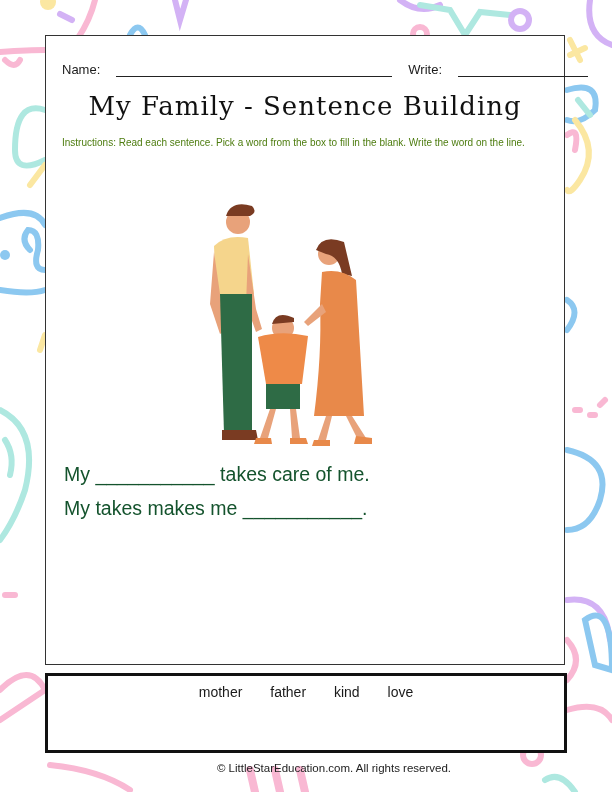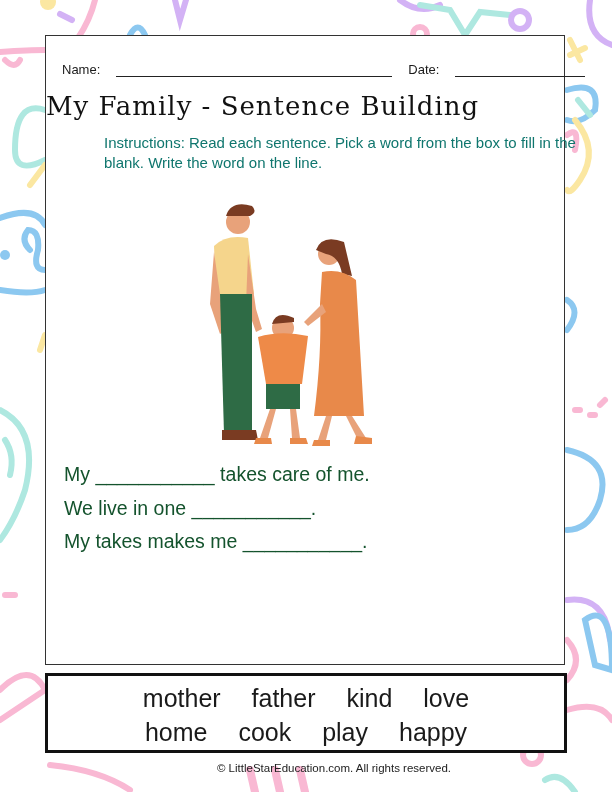--- a/index.html
+++ b/index.html
@@ -3,29 +3,29 @@
 <meta charset="utf-8">
 <style>
   html, body { margin:0; padding:0; }
   body { width:612px; height:792px; position:relative; background:#ffffff; overflow:hidden;
          font-family:"Liberation Sans", sans-serif; color:#1a1a1a; }
   .bg { position:absolute; left:0; top:0; width:612px; height:792px; }
   .sheet { position:absolute; left:45px; top:35px; width:520px; height:630px;
            background:#fff; border:1.5px solid #333; box-sizing:border-box; }
   .name-row { position:absolute; left:16px; top:26px; font-size:13px; display:flex; align-items:flex-end;gap:16px; }
   .name-row .line { display:inline-block; border-bottom:1.3px solid #222; height:14px; }
-  .title { position:absolute; left:0; width:100%; top:55px; 
+  .title { position:absolute; left:0; width:100%; top:55px; text-align:center;
            font-family:"DejaVu Serif", serif; font-size:26px; letter-spacing:1px; color:#111; }
-  .instr { position:absolute; left:16px; top:97px; width:495px; font-size:15px; line-height:20px; color:#0f766e;margin-left:42px; }
+  .instr { position:absolute; left:16px; top:97px; width:495px; font-size:10px; line-height:20px; color:#4d7c0f; }
   .illus { position:absolute; left:150px; top:158px; width:200px; height:260px; }
   .sentences { position:absolute; left:18px; top:422px; font-size:19.5px; color:#14532d; }
   .sentences div { height:33.6px; line-height:33.6px; white-space:pre; }
   .wordbox { position:absolute; left:45px; top:673px; width:522px; height:80px;
              border:3px solid #111; box-sizing:border-box; background:#fff; }
-  .wrow { position:absolute; width:100%; text-align:center; font-size:25px; color:#1a1a1a; }
+  .wrow { position:absolute; width:100%; text-align:center; font-size:14px; color:#1a1a1a; }
   .wrow span { margin:0 12px; }
   .footer { position:absolute; top:762px; left:0; width:612px; text-align:center; font-size:11.5px; color:#222;padding-left:28px; }
 </style>
 </head>
 <body>
 
 <svg class="bg" viewBox="0 0 612 792" fill="none" stroke-linecap="round" stroke-width="6">
 
   <path d="M95 0 Q90 20 78 38" stroke="#F9B8D3"></path>
   <circle cx="48" cy="2" r="8" fill="#FBE7A1" stroke="none"></circle>
@@ -68,21 +68,21 @@
   <circle cx="532" cy="755" r="9" stroke="#F9B8D3"></circle>
 
   <path d="M250 770 L255 792 M275 770 L280 792 M300 770 L305 792" stroke="#F9B8D3" stroke-width="8"></path>
   <path d="M545 780 Q560 770 575 792" stroke="#AEE8E0"></path>
 </svg>
 
 <div class="sheet">
   <div class="name-row">
     <span>Name:</span>
     <span class="line" style="width:276px;"></span>
-    <span>Date:</span>
+    <span>Write:</span>
     <span class="line" style="width:130px;"></span>
   </div>
 
   <div class="title">My Family - Sentence Building</div>
 
   <div class="instr">Instructions: Read each sentence. Pick a word from the box to fill in the blank. Write the word on the line.</div>
 
   <svg class="illus" viewBox="0 0 200 260">
 
     <circle cx="42" cy="28" r="12" fill="#E8A27A"></circle>
@@ -103,33 +103,26 @@
     <circle cx="133" cy="60" r="11" fill="#E8A27A"></circle>
     <path d="M120 56 Q126 40 148 48 L156 82 L146 80 Q143 62 130 60 Z" fill="#7A3B22"></path>
     <path d="M126 78 Q145 74 160 86 L168 222 L118 222 Q126 160 124 110 Z" fill="#E8894A"></path>
     <path d="M126 110 L108 128 L112 132 L130 118 Z" fill="#E8A27A"></path>
     <path d="M130 222 L136 222 L130 246 L122 246 Z M150 222 L156 222 L170 244 L162 246 Z" fill="#E8A27A"></path>
     <path d="M118 246 L134 246 L134 252 L116 252 Z M160 242 L176 244 L176 250 L158 250 Z" fill="#E8894A"></path>
   </svg>
 
   <div class="sentences">
     <div>My ___________ takes care of me.</div>
-    <div>We live in one ___________.</div>
     <div>My takes makes me ___________.</div>
   </div>
 </div>
 
 <div class="wordbox">
   <div class="wrow" style="top:8px;">
     <span>mother</span>
     <span>father</span>
     <span>kind</span>
     <span>love</span>
   </div>
-  <div class="wrow" style="top:42px;">
-    <span>home</span>
-    <span>cook</span>
-    <span>play</span>
-    <span>happy</span>
-  </div>
 </div>
 
 <div class="footer">© LittleStarEducation.com. All rights reserved.</div>
 
 </body></html>

